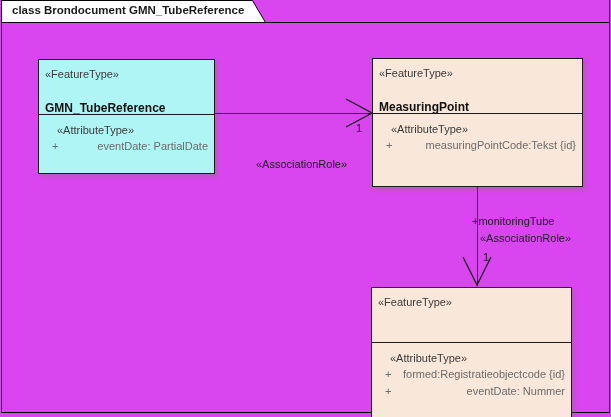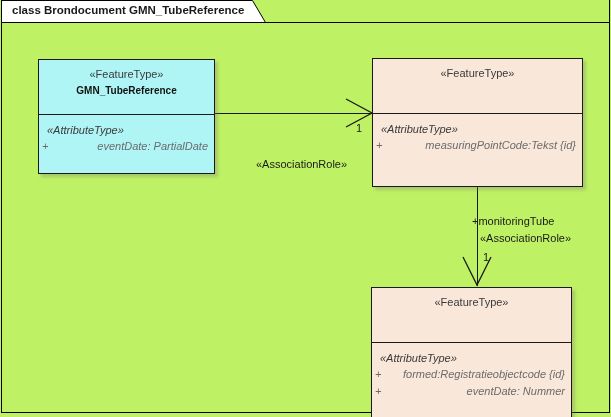--- a/index.html
+++ b/index.html
@@ -4,21 +4,21 @@
 <style>
   html, body {
     margin: 0;
     padding: 0;
     background: #ffffff;
   }
   #canvas {
     position: relative;
     width: 611px;
     height: 417px;
-    background: #bef264;
+    background: #d946ef;
     font-family: "Liberation Sans", sans-serif;
     overflow: hidden;
   }
   
   .frame-left {
     position: absolute;
     left: 1px; top: 0px;
     width: 1px; height: 413px;
     background: #000000;
   }
@@ -67,41 +67,40 @@
   
   .uml-box {
     position: absolute;
     border: 1.5px solid #1a1a1a;
     box-sizing: border-box;
     box-shadow: 3px 3px 3px rgba(130,120,115,0.35);
   }
   .uml-box .section-head {
     box-sizing: border-box;
     padding: 7px 6px 6px 6px;
-    text-align: center;
+    text-align: left;
     border-bottom: 1.5px solid #1a1a1a;
   }
   .uml-box .section-body {
     box-sizing: border-box;
-    padding: 8px 6px 6px 0;
-    font-style: italic;
+    padding: 8px 6px 6px 10px;
   }
   .stereotype {
     font-size: 11px;
     color: #3a3a3a;
     line-height: 15px;
     white-space: nowrap;
   }
   .classname {
-    font-size: 10px;
+    font-size: 12px;
     font-weight: bold;
     color: #111111;
     line-height: 16px;
     white-space: nowrap;
-    margin-top: 1px;
+    margin-top: 18px;
   }
   .attr-stereo {
     font-size: 11px;
     color: #3a3a3a;
     line-height: 15px;
     padding-left: 8px;
     white-space: nowrap;
   }
   .attr-row {
     font-size: 11px;
@@ -196,20 +195,21 @@
       <div class="attr-row">
         <span class="attr-vis">+</span>
         <span class="attr-sig">eventDate: PartialDate</span>
       </div>
     </div>
   </div>
 
   <div class="uml-box box-peach" style="left:372px; top:58px; width:211px;">
     <div class="section-head" style="height:55px;">
       <div class="stereotype">«FeatureType»</div>
+      <div class="classname">MeasuringPoint</div>
     </div>
     <div class="section-body" style="height:72px;">
       <div class="attr-stereo">«AttributeType»</div>
       <div class="attr-row">
         <span class="attr-vis">+</span>
         <span class="attr-sig">measuringPointCode:Tekst {id}</span>
       </div>
     </div>
   </div>
 

